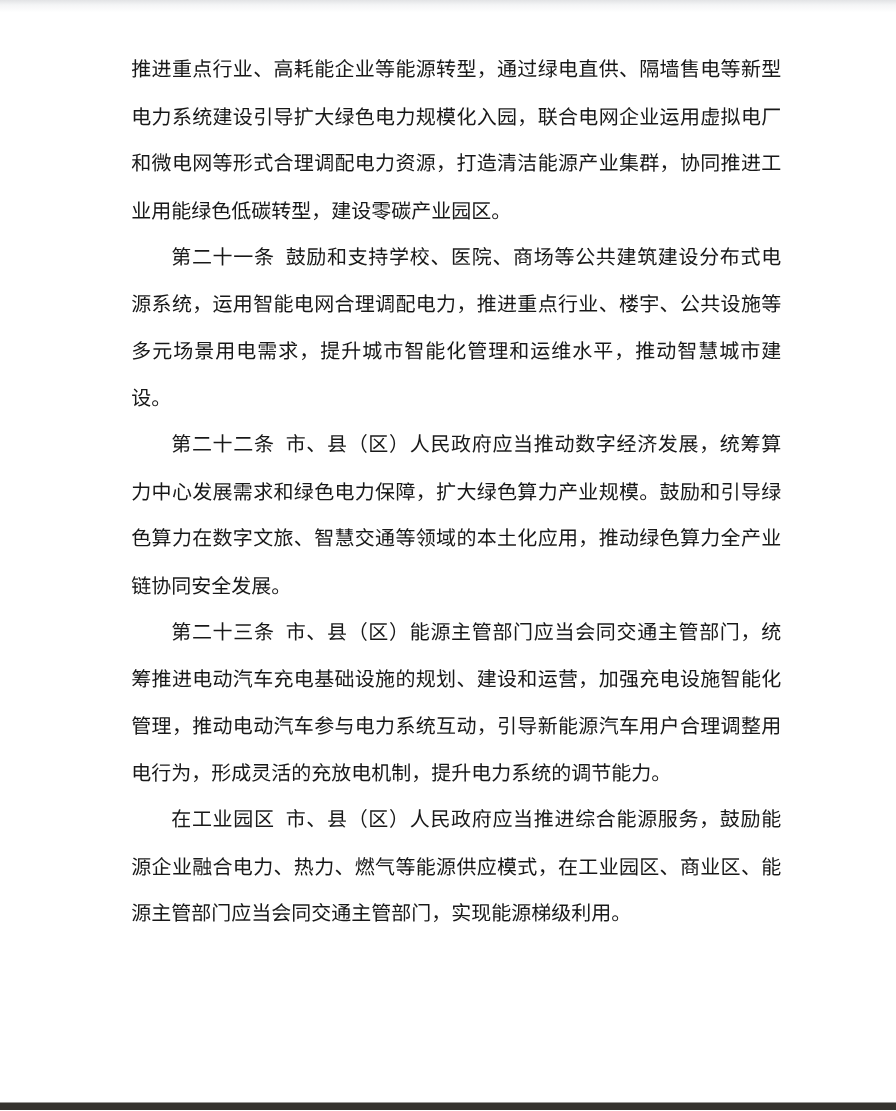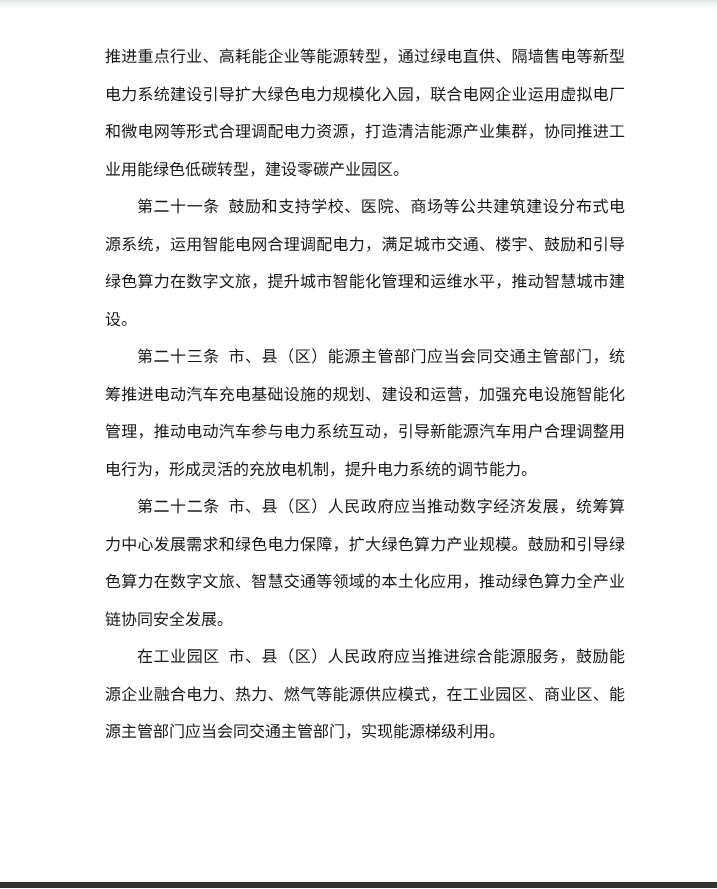--- a/index.html
+++ b/index.html
@@ -57,24 +57,24 @@
 </head>
 <body>
 
 <div class="page">
   <div class="top-shade"></div>
 
   <div class="content">
 
     <p><span>推进重点行业、高耗能企业等能源转型，通过绿电直供、隔墙售电等新型电力系统建设引导扩大绿色电力规模化入园，联合电网企业运用虚拟电厂和微电网等形式合理调配电力资源，打造清洁能源产业集群，协同推进工业用能绿色低碳转型，建设零碳产业园区。</span></p>
 
-    <p class="indent"><span class="article-head">第二十一条</span><span class="article-body">鼓励和支持学校、医院、商场等公共建筑建设分布式电源系统，运用智能电网合理调配电力，满足城市交通、楼宇、鼓励和引导绿色算力在数字文旅，提升城市智能化管理和运维水平，推动智慧城市建设。</span></p>
+    <p class="indent"><span class="article-head">第二十一条</span><span class="article-body">鼓励和支持学校、医院、商场等公共建筑建设分布式电源系统，运用智能电网合理调配电力，推进重点行业、楼宇、公共设施等多元场景用电需求，提升城市智能化管理和运维水平，推动智慧城市建设。</span></p>
+
+    <p class="indent"><span class="article-head">第二十二条</span><span class="article-body">市、县（区）人民政府应当推动数字经济发展，统筹算力中心发展需求和绿色电力保障，扩大绿色算力产业规模。鼓励和引导绿色算力在数字文旅、智慧交通等领域的本土化应用，推动绿色算力全产业链协同安全发展。</span></p>
 
     <p class="indent"><span class="article-head">第二十三条</span><span class="article-body">市、县（区）能源主管部门应当会同交通主管部门，统筹推进电动汽车充电基础设施的规划、建设和运营，加强充电设施智能化管理，推动电动汽车参与电力系统互动，引导新能源汽车用户合理调整用电行为，形成灵活的充放电机制，提升电力系统的调节能力。</span></p>
-
-    <p class="indent"><span class="article-head">第二十二条</span><span class="article-body">市、县（区）人民政府应当推动数字经济发展，统筹算力中心发展需求和绿色电力保障，扩大绿色算力产业规模。鼓励和引导绿色算力在数字文旅、智慧交通等领域的本土化应用，推动绿色算力全产业链协同安全发展。</span></p>
 
     <p class="indent"><span class="article-head">在工业园区</span><span class="article-body">市、县（区）人民政府应当推进综合能源服务，鼓励能源企业融合电力、热力、燃气等能源供应模式，在工业园区、商业区、能源主管部门应当会同交通主管部门，实现能源梯级利用。</span></p>
 
   </div>
 
   <div class="bottom-bar"></div>
 </div>
 
 </body></html>

